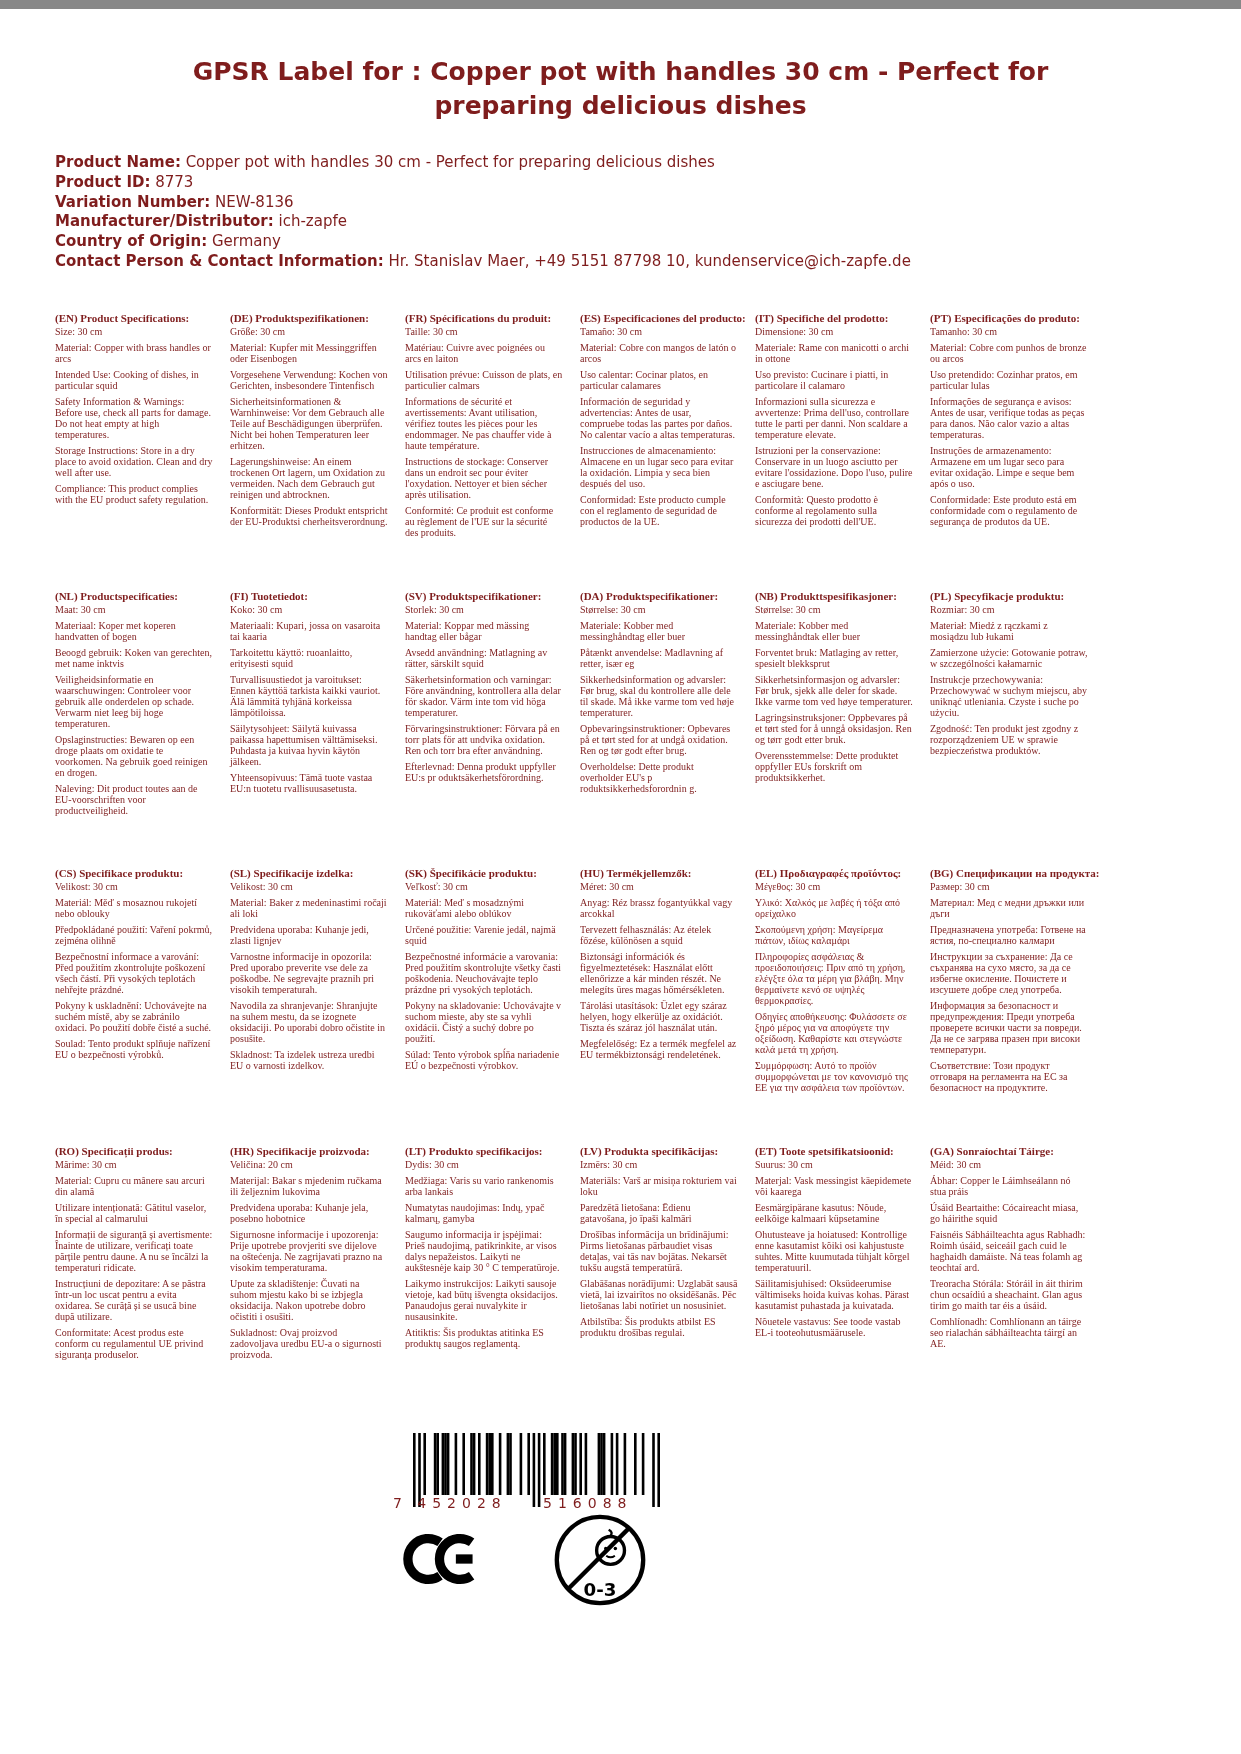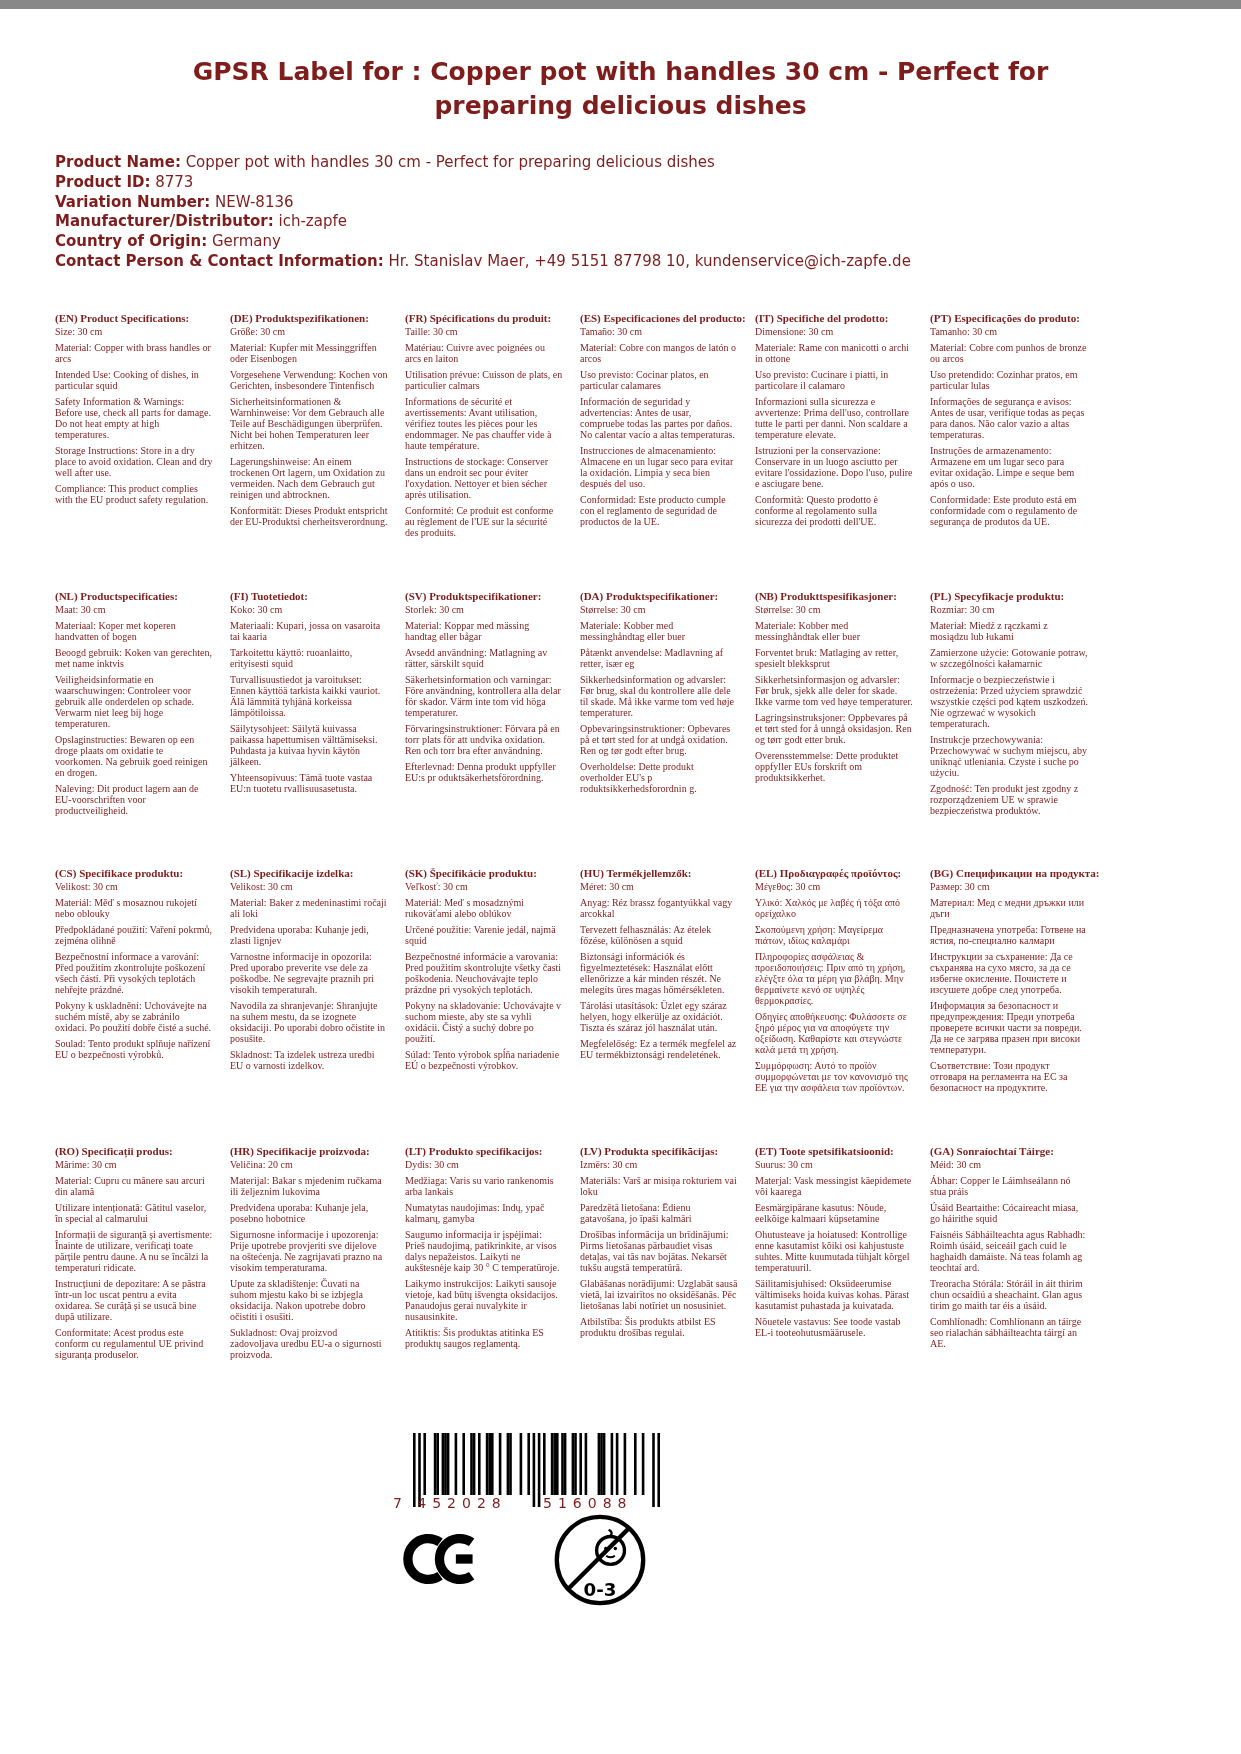--- a/index.html
+++ b/index.html
@@ -66,21 +66,21 @@
         <p class="lang-para">Matériau: Cuivre avec poignées ou arcs en laiton</p>
         <p class="lang-para">Utilisation prévue: Cuisson de plats, en particulier calmars</p>
         <p class="lang-para">Informations de sécurité et avertissements: Avant utilisation, vérifiez toutes les pièces pour les endommager. Ne pas chauffer vide à haute température.</p>
         <p class="lang-para">Instructions de stockage: Conserver dans un endroit sec pour éviter l'oxydation. Nettoyer et bien sécher après utilisation.</p>
         <p class="lang-para">Conformité: Ce produit est conforme au règlement de l'UE sur la sécurité des produits.</p>
       </div>
       <div class="lang-block">
         <div class="lang-header">(ES) Especificaciones del producto:</div>
         <p class="lang-para">Tamaño: 30 cm</p>
         <p class="lang-para">Material: Cobre con mangos de latón o arcos</p>
-        <p class="lang-para">Uso previsto: Cocinar platos, en particular calamares</p>
+        <p class="lang-para">Uso calentar: Cocinar platos, en particular calamares</p>
         <p class="lang-para">Información de seguridad y advertencias: Antes de usar, compruebe todas las partes por daños. No calentar vacío a altas temperaturas.</p>
         <p class="lang-para">Instrucciones de almacenamiento: Almacene en un lugar seco para evitar la oxidación. Limpia y seca bien después del uso.</p>
         <p class="lang-para">Conformidad: Este producto cumple con el reglamento de seguridad de productos de la UE.</p>
       </div>
       <div class="lang-block">
         <div class="lang-header">(IT) Specifiche del prodotto:</div>
         <p class="lang-para">Dimensione: 30 cm</p>
         <p class="lang-para">Materiale: Rame con manicotti o archi in ottone</p>
         <p class="lang-para">Uso previsto: Cucinare i piatti, in particolare il calamaro</p>
         <p class="lang-para">Informazioni sulla sicurezza e avvertenze: Prima dell'uso, controllare tutte le parti per danni. Non scaldare a temperature elevate.</p>
@@ -96,21 +96,21 @@
         <p class="lang-para">Instruções de armazenamento: Armazene em um lugar seco para evitar oxidação. Limpe e seque bem após o uso.</p>
         <p class="lang-para">Conformidade: Este produto está em conformidade com o regulamento de segurança de produtos da UE.</p>
       </div>
       <div class="lang-block">
         <div class="lang-header">(NL) Productspecificaties:</div>
         <p class="lang-para">Maat: 30 cm</p>
         <p class="lang-para">Materiaal: Koper met koperen handvatten of bogen</p>
         <p class="lang-para">Beoogd gebruik: Koken van gerechten, met name inktvis</p>
         <p class="lang-para">Veiligheidsinformatie en waarschuwingen: Controleer voor gebruik alle onderdelen op schade. Verwarm niet leeg bij hoge temperaturen.</p>
         <p class="lang-para">Opslaginstructies: Bewaren op een droge plaats om oxidatie te voorkomen. Na gebruik goed reinigen en drogen.</p>
-        <p class="lang-para">Naleving: Dit product lagern aan de EU-voorschriften voor productveiligheid.</p>
+        <p class="lang-para">Naleving: Dit product toutes aan de EU-voorschriften voor productveiligheid.</p>
       </div>
       <div class="lang-block">
         <div class="lang-header">(FI) Tuotetiedot:</div>
         <p class="lang-para">Koko: 30 cm</p>
         <p class="lang-para">Materiaali: Kupari, jossa on vasaroita tai kaaria</p>
         <p class="lang-para">Tarkoitettu käyttö: ruoanlaitto, erityisesti squid</p>
         <p class="lang-para">Turvallisuustiedot ja varoitukset: Ennen käyttöä tarkista kaikki vauriot. Älä lämmitä tyhjänä korkeissa lämpötiloissa.</p>
         <p class="lang-para">Säilytysohjeet: Säilytä kuivassa paikassa hapettumisen välttämiseksi. Puhdasta ja kuivaa hyvin käytön jälkeen.</p>
         <p class="lang-para">Yhteensopivuus: Tämä tuote vastaa EU:n tuotetu rvallisuusasetusta.</p>
       </div>
@@ -139,21 +139,20 @@
         <p class="lang-para">Forventet bruk: Matlaging av retter, spesielt blekksprut</p>
         <p class="lang-para">Sikkerhetsinformasjon og advarsler: Før bruk, sjekk alle deler for skade. Ikke varme tom ved høye temperaturer.</p>
         <p class="lang-para">Lagringsinstruksjoner: Oppbevares på et tørt sted for å unngå oksidasjon. Ren og tørr godt etter bruk.</p>
         <p class="lang-para">Overensstemmelse: Dette produktet oppfyller EUs forskrift om produktsikkerhet.</p>
       </div>
       <div class="lang-block">
         <div class="lang-header">(PL) Specyfikacje produktu:</div>
         <p class="lang-para">Rozmiar: 30 cm</p>
         <p class="lang-para">Materiał: Miedź z rączkami z mosiądzu lub łukami</p>
         <p class="lang-para">Zamierzone użycie: Gotowanie potraw, w szczególności kałamarnic</p>
-        <p class="lang-para">Informacje o bezpieczeństwie i ostrzeżenia: Przed użyciem sprawdzić wszystkie części pod kątem uszkodzeń. Nie ogrzewać w wysokich temperaturach.</p>
         <p class="lang-para">Instrukcje przechowywania: Przechowywać w suchym miejscu, aby uniknąć utleniania. Czyste i suche po użyciu.</p>
         <p class="lang-para">Zgodność: Ten produkt jest zgodny z rozporządzeniem UE w sprawie bezpieczeństwa produktów.</p>
       </div>
       <div class="lang-block">
         <div class="lang-header">(CS) Specifikace produktu:</div>
         <p class="lang-para">Velikost: 30 cm</p>
         <p class="lang-para">Materiál: Měď s mosaznou rukojetí nebo oblouky</p>
         <p class="lang-para">Předpokládané použití: Vaření pokrmů, zejména olihně</p>
         <p class="lang-para">Bezpečnostní informace a varování: Před použitím zkontrolujte poškození všech částí. Při vysokých teplotách nehřejte prázdné.</p>
         <p class="lang-para">Pokyny k uskladnění: Uchovávejte na suchém místě, aby se zabránilo oxidaci. Po použití dobře čisté a suché.</p>

